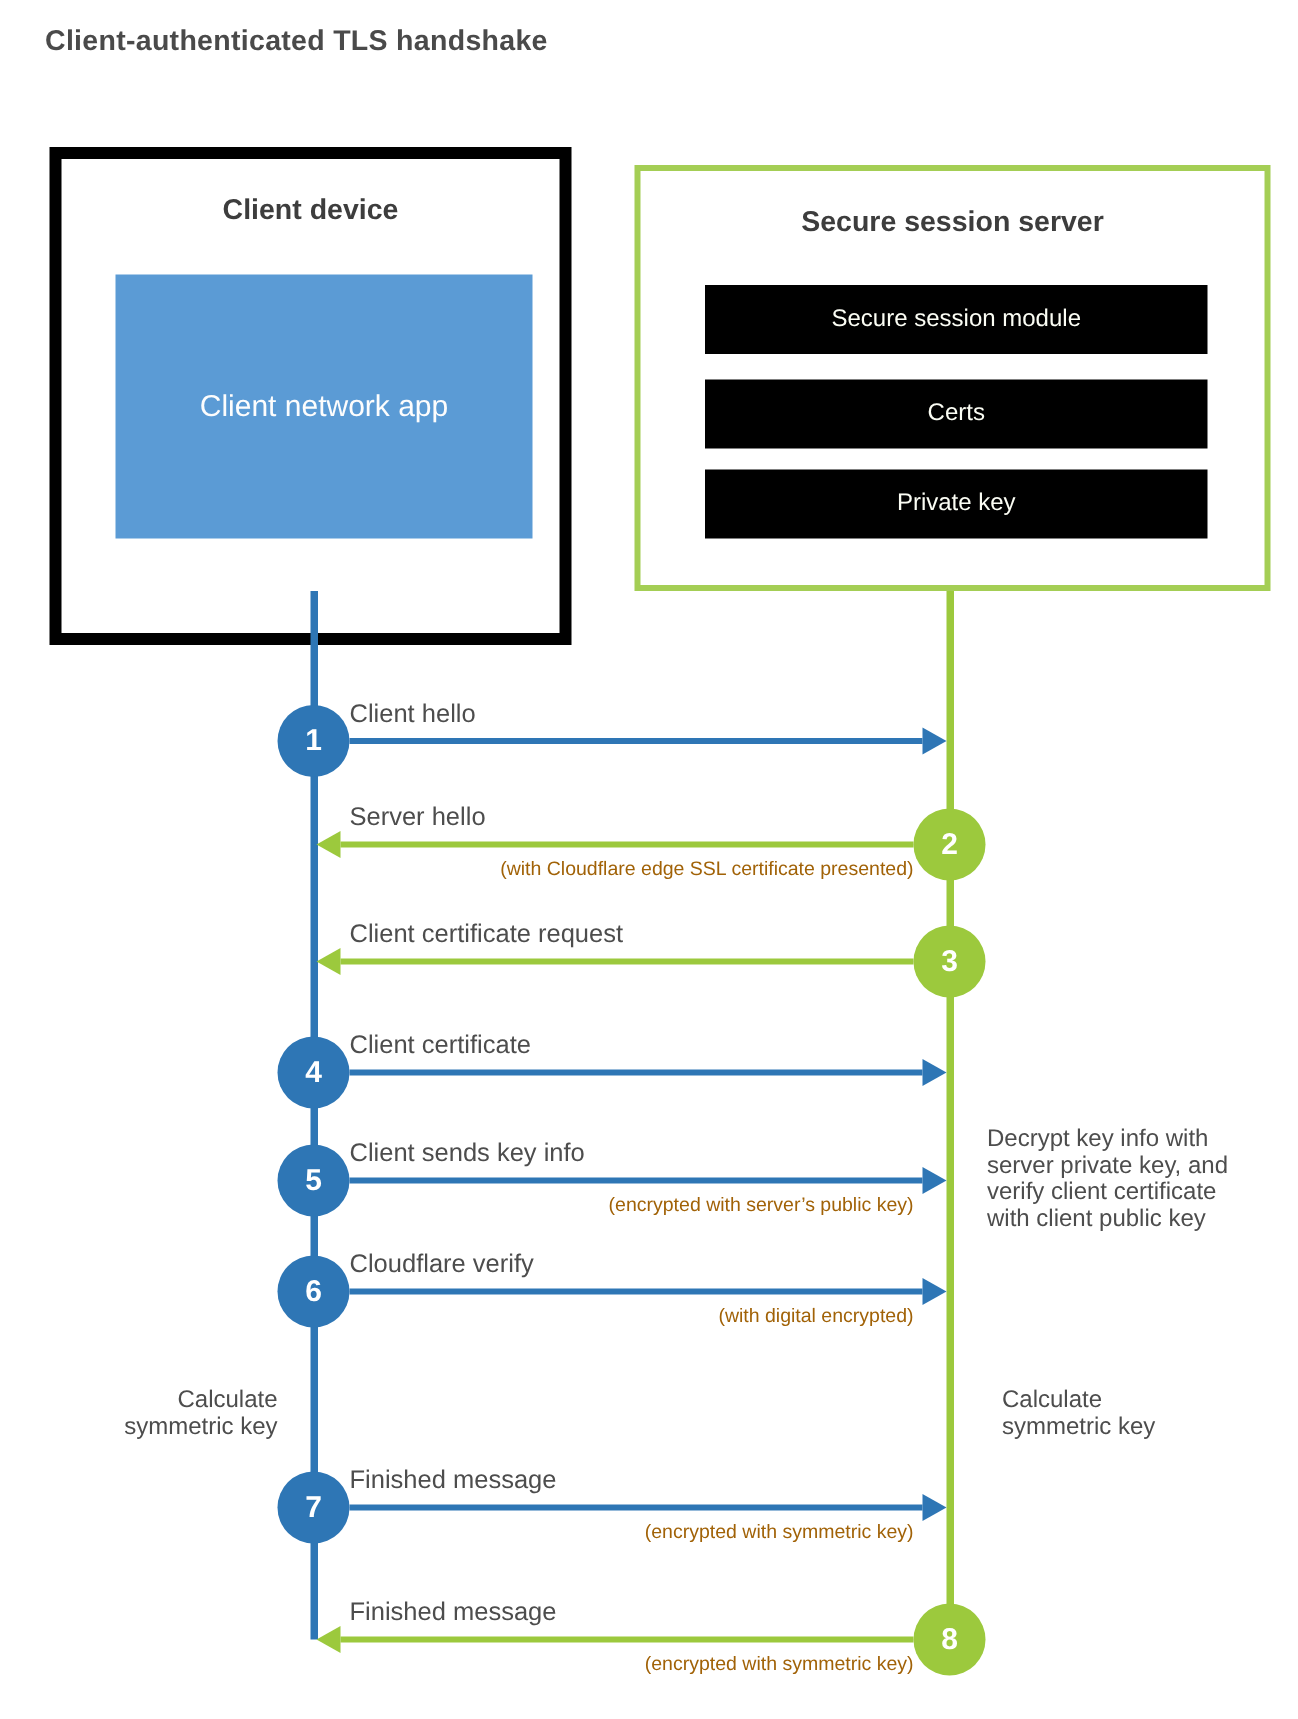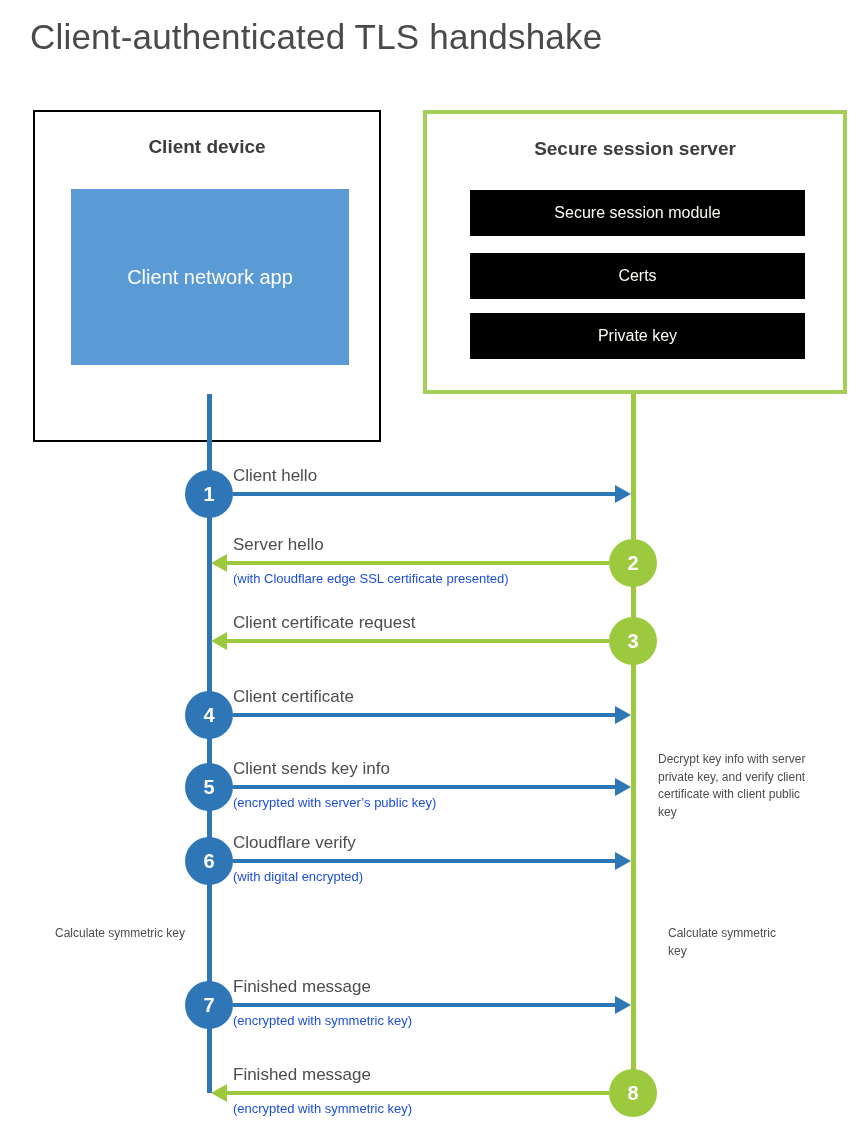--- a/index.html
+++ b/index.html
@@ -2,25 +2,25 @@
 <html><head>
 <meta charset="utf-8">
 <style>
   html,body{margin:0;padding:0;background:#ffffff;}
   .canvas{
     position:relative;width:865px;height:1146px;background:#ffffff;overflow:hidden;
     font-family:"Liberation Sans","DejaVu Sans",sans-serif;
   }
   .abs{position:absolute;}
   .page-title{
-    left:30px;top:17px;font-size:35px;font-weight:400;color:#4a4a4a;letter-spacing:.2px;
+    left:30px;top:17px;font-size:19px;font-weight:700;color:#4a4a4a;letter-spacing:.2px;
   }
   
   .actor-box{box-sizing:border-box;background:#fff;}
-  .client-box{left:33px;top:110px;width:348px;height:332px;border:2px solid #000000;}
+  .client-box{left:33px;top:98px;width:348px;height:332px;border:8px solid #000000;}
   .server-box{left:423px;top:110px;width:424px;height:284px;border:4px solid #a4ce55;}
   .actor-header{
     left:0;top:24px;width:100%;text-align:center;
     font-size:19px;font-weight:700;color:#3d3d3d;
   }
   .app-box{
     left:36px;top:77px;width:278px;height:176px;background:#5b9bd5;
     display:flex;align-items:center;justify-content:center;text-align:center;
     color:#fdfdfd;font-size:20px;line-height:1.35;
   }
@@ -45,24 +45,24 @@
   .shaft.blue{left:233px;background:#2e76b5;}
   .shaft.green{left:227px;background:#9cc93d;}
   .head{width:0;height:0;z-index:2;}
   .head.right{left:615px;border-left:16px solid #2e76b5;border-top:9px solid transparent;border-bottom:9px solid transparent;}
   .head.left{left:211px;border-right:16px solid #9cc93d;border-top:9px solid transparent;border-bottom:9px solid transparent;}
   .step-label{
     left:233px;width:376px;
     font-size:17px;color:#4d4d4d;
   }
   .step-sub{
-    left:233px;width:376px;text-align:left;
-    font-size:13px;color:#1d4ed8;
+    left:233px;width:376px;text-align:right;
+    font-size:13px;color:#a16207;
   }
-  .side-note{font-size:12px;color:#4d4d4d;line-height:17.5px;}
+  .side-note{font-size:16px;color:#4d4d4d;line-height:17.5px;}
   .note-decrypt{left:658px;top:751px;width:162px;text-align:left;}
   .note-calc-left{left:45px;top:925px;width:140px;text-align:right;}
   .note-calc-right{left:668px;top:925px;width:110px;text-align:left;}
 </style>
 </head>
 <body>
 
 <div class="canvas">
 
   <div class="abs page-title">Client-authenticated TLS handshake</div>

